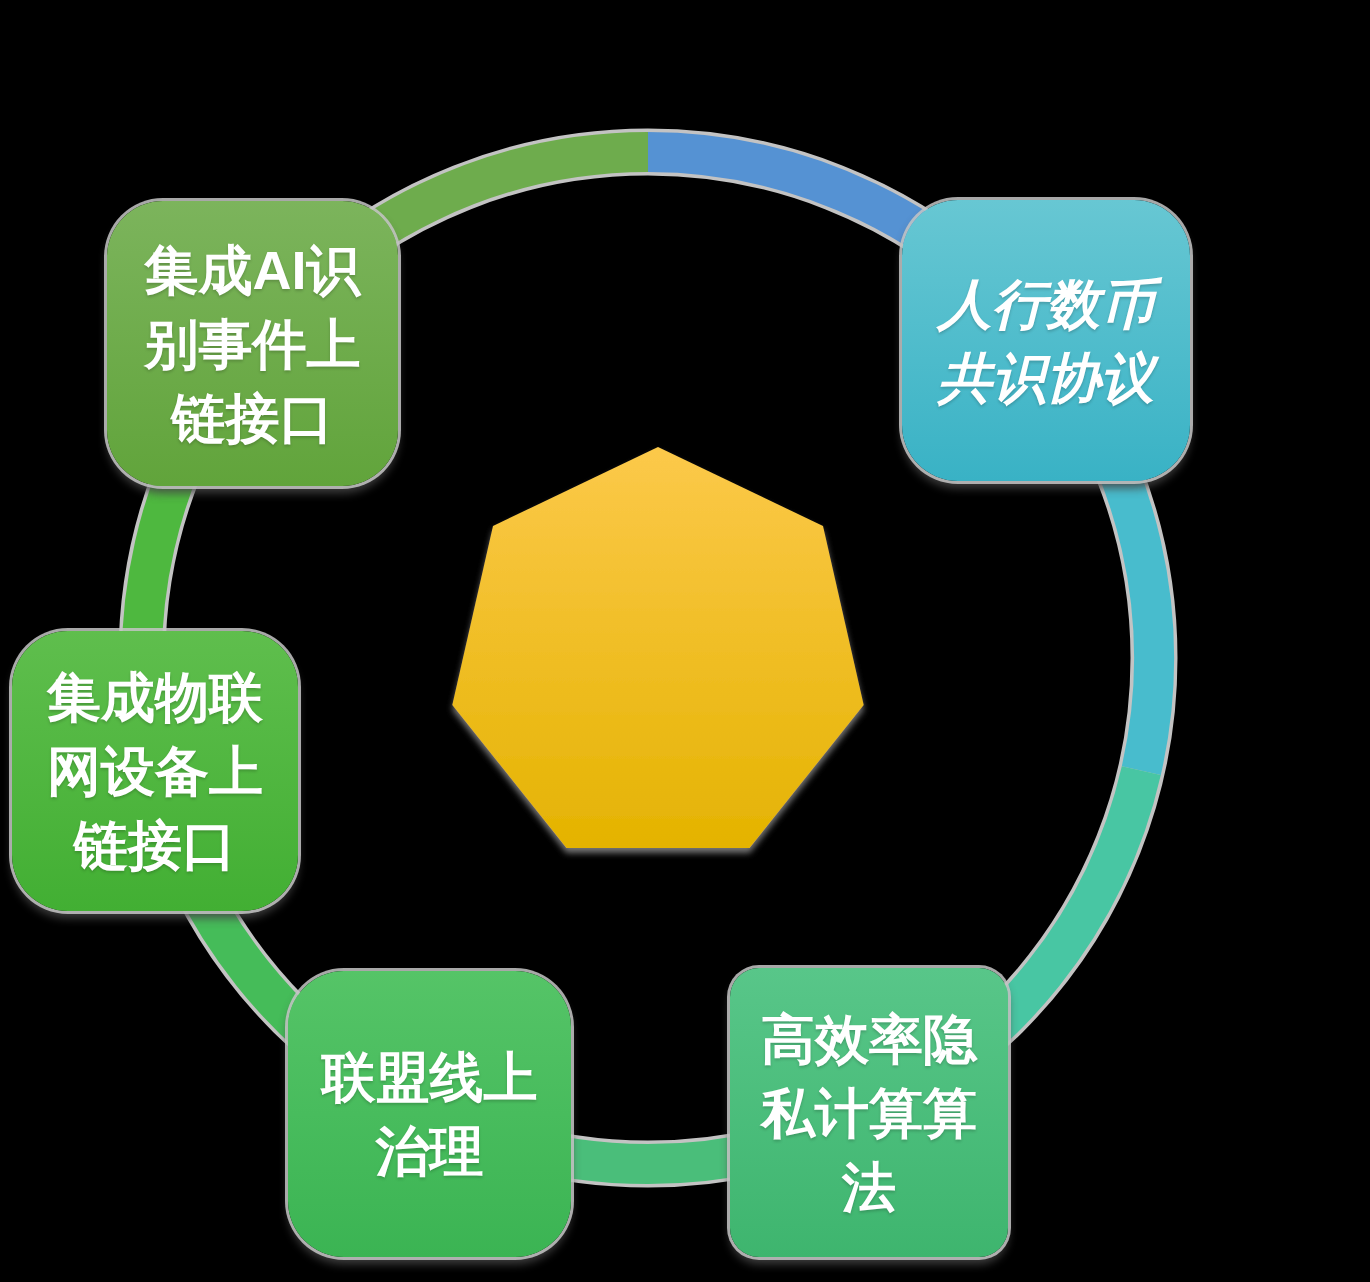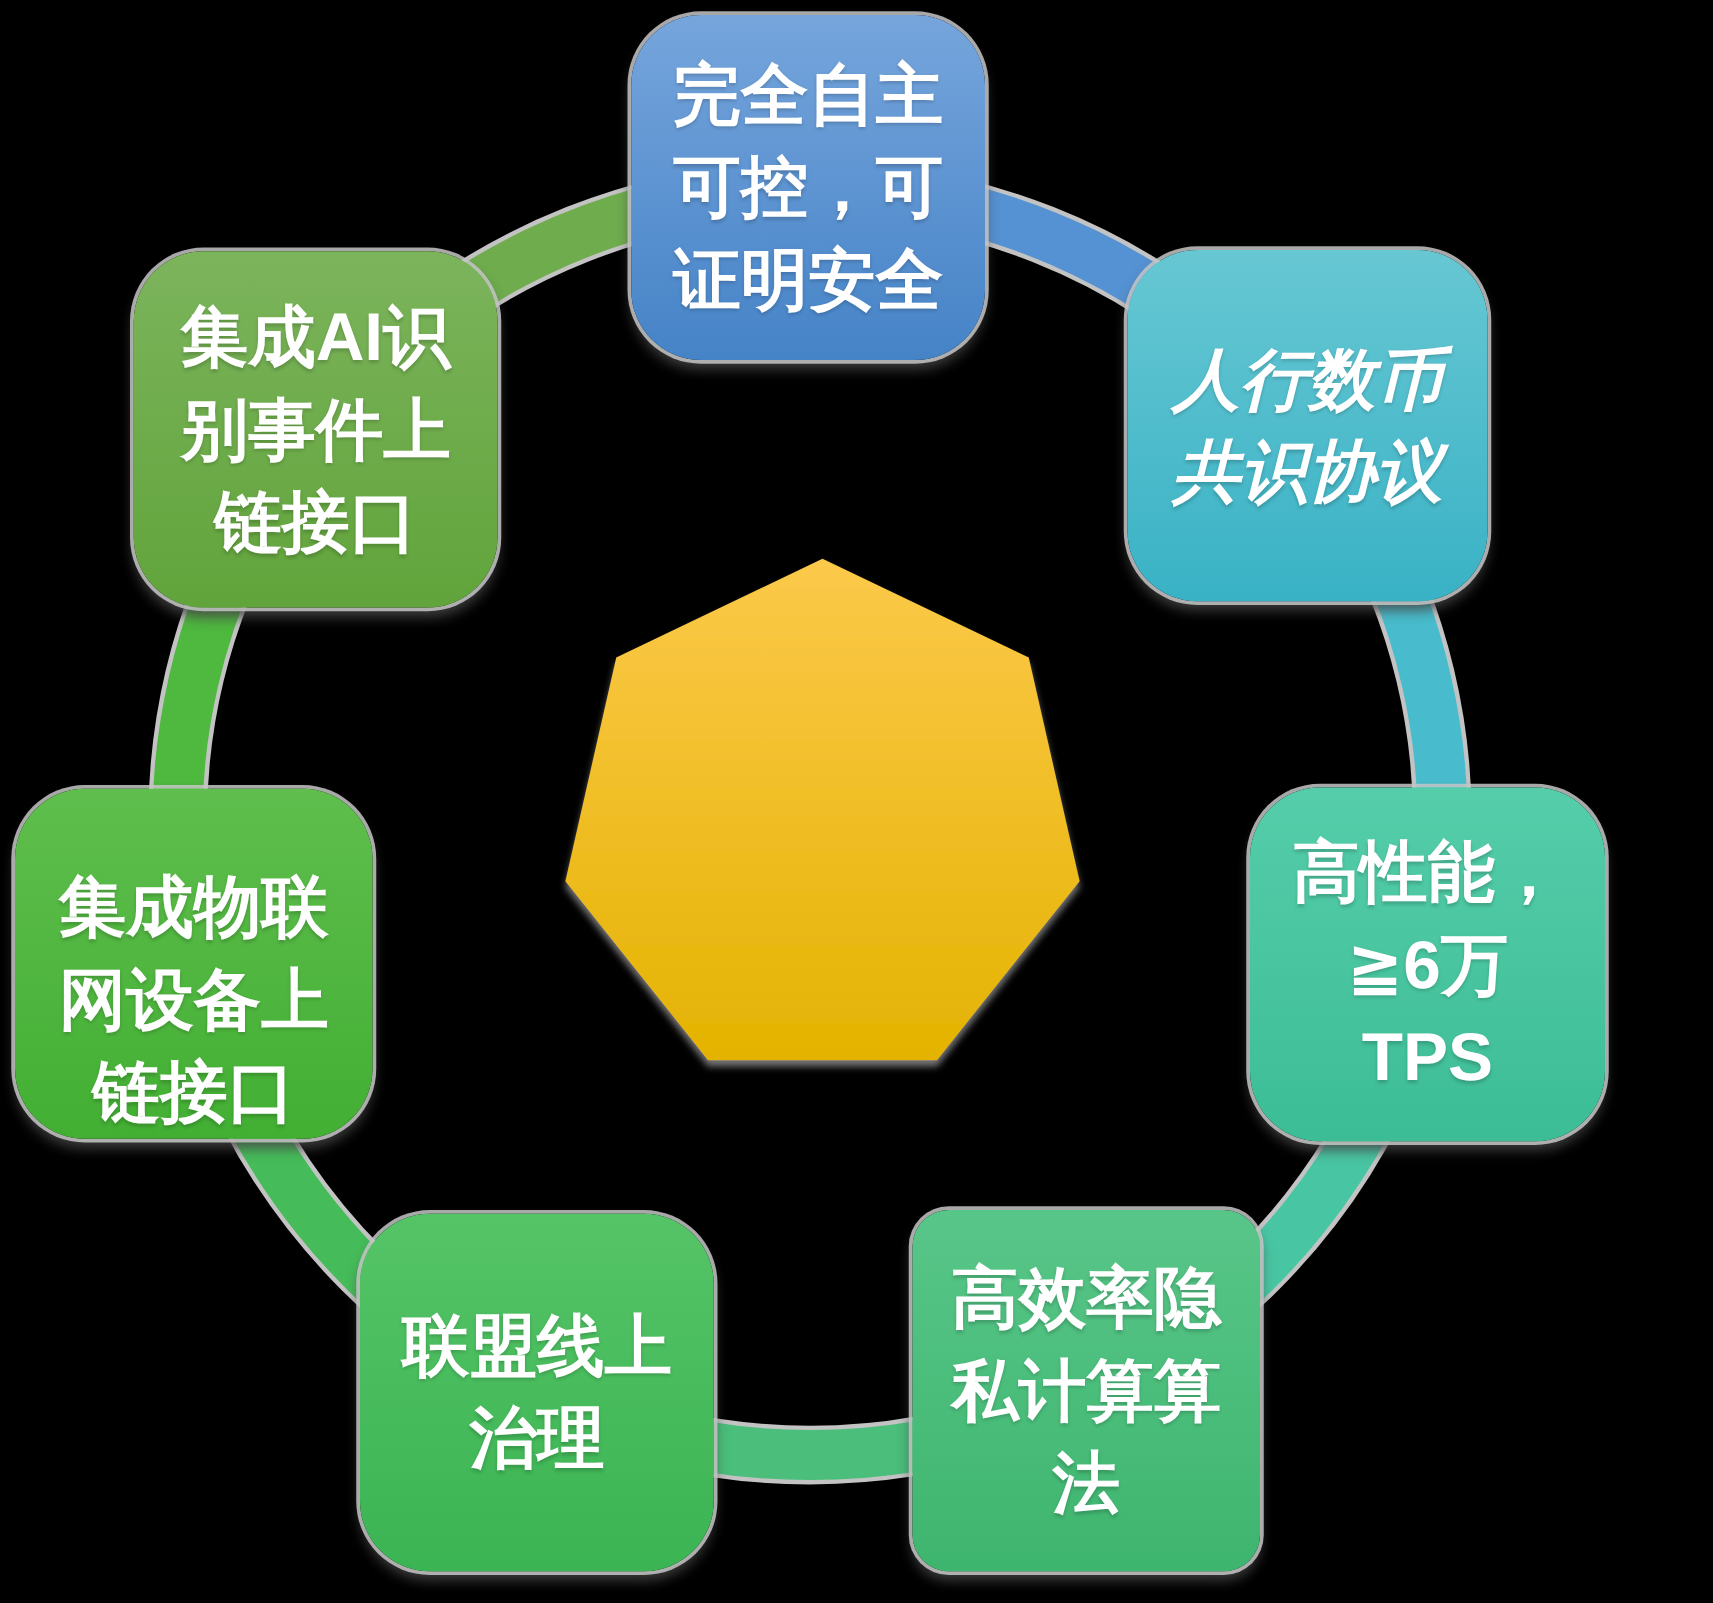--- a/index.html
+++ b/index.html
@@ -81,44 +81,34 @@
     <path d="M1043.6,342.5 A506,506 0 0 1 1141.3,770.6" fill="none" stroke-width="40" stroke="#48BCCD"></path>
     <path d="M1141.3,770.6 A506,506 0 0 1 867.6,1113.9" fill="none" stroke-width="40" stroke="#48C6A3"></path>
     <path d="M867.6,1113.9 A506,506 0 0 1 428.4,1113.9" fill="none" stroke-width="40" stroke="#4ABE7A"></path>
     <path d="M428.4,1113.9 A506,506 0 0 1 154.7,770.6" fill="none" stroke-width="40" stroke="#45BC59"></path>
     <path d="M154.7,770.6 A506,506 0 0 1 252.4,342.5" fill="none" stroke-width="40" stroke="#4EB83F"></path>
     <path d="M252.4,342.5 A506,506 0 0 1 648,152" fill="none" stroke-width="40" stroke="#6EAC4D"></path>
 
     <polygon points="658,447 823,526 863.7,704.9 749.6,848.1 566.4,848.1 452.3,704.9 493,526" fill="url(#heptaGrad)" filter="url(#softShadow)"></polygon>
   </svg>
 
-  <div class="node n0" style="background: linear-gradient(rgb(118, 165, 220), rgb(69, 131, 199));">
-    <span class="label">完全自主
-可控，可
-证明安全</span>
-  </div>
   <div class="node n1" style="background: linear-gradient(rgb(103, 199, 211), rgb(57, 178, 197)); font-style: italic;">
     <span class="label">人行数币
 共识协议</span>
-  </div>
-  <div class="node n2" style="background: linear-gradient(rgb(85, 205, 170), rgb(60, 189, 149));">
-    <span class="label">高性能，
-≧6万
-TPS</span>
   </div>
   <div class="node n3" style="background: linear-gradient(rgb(88, 198, 137), rgb(62, 181, 110));">
     <span class="label">高效率隐
 私计算算
 法</span>
   </div>
   <div class="node n4" style="background: linear-gradient(rgb(85, 196, 103), rgb(59, 180, 83));">
     <span class="label">联盟线上
 治理</span>
   </div>
-  <div class="node n5" style="background: linear-gradient(rgb(95, 190, 77), rgb(66, 175, 51)); align-items: flex-end;">
+  <div class="node n5" style="background: linear-gradient(rgb(95, 190, 77), rgb(66, 175, 51));">
     <span class="label">集成物联
 网设备上
 链接口</span>
   </div>
   <div class="node n6" style="background: linear-gradient(rgb(124, 180, 92), rgb(97, 164, 59));">
     <span class="label">集成AI识
 别事件上
 链接口</span>
   </div>
 

